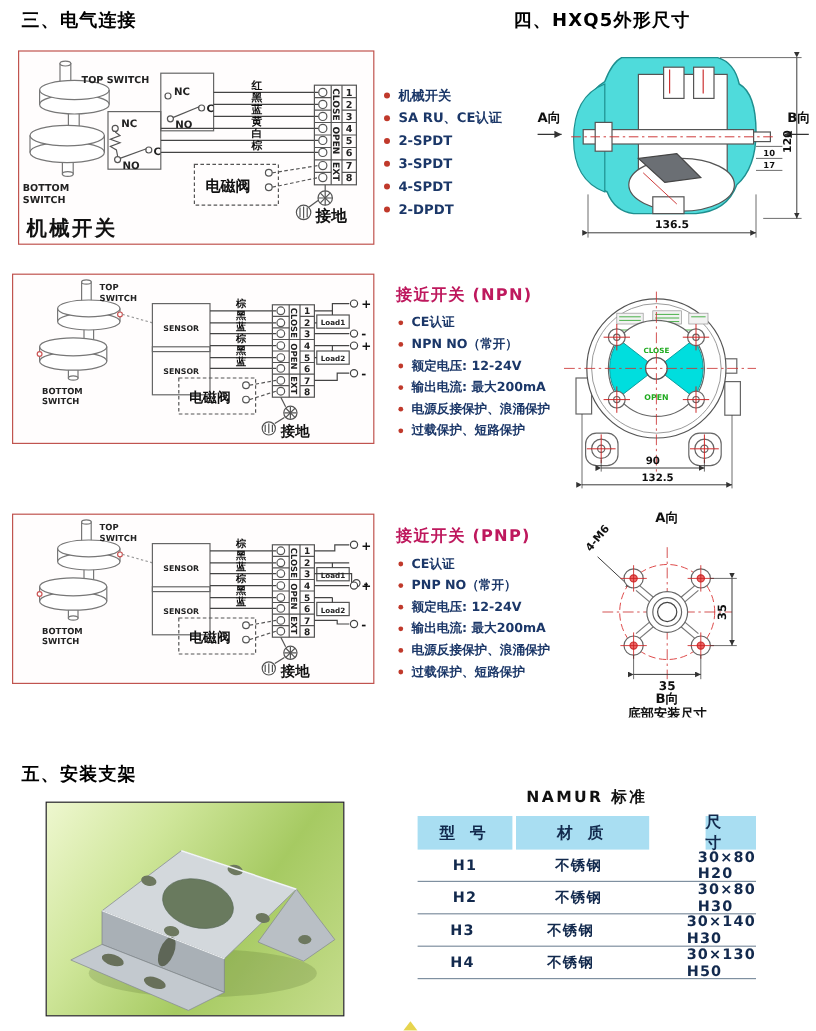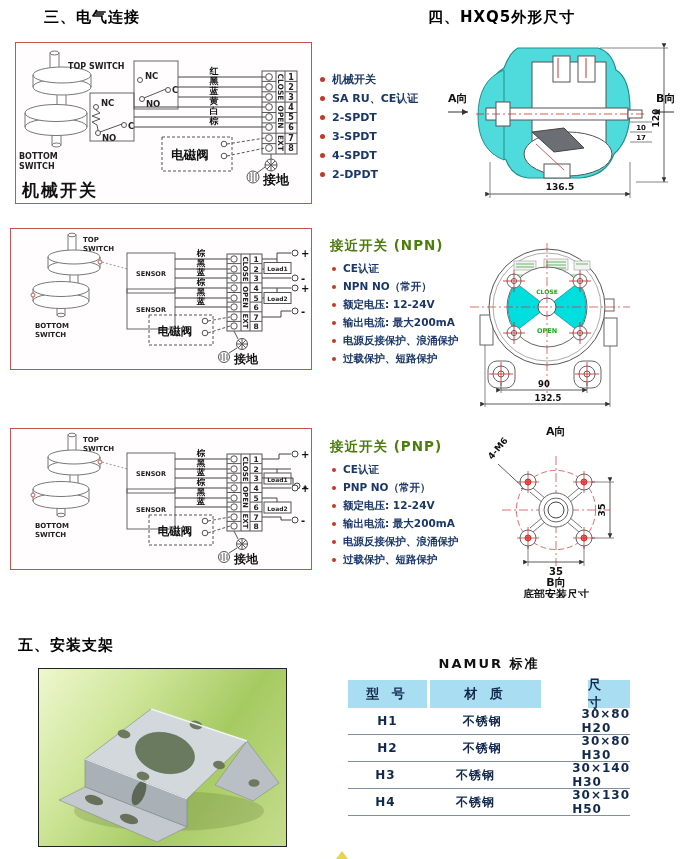--- a/index.html
+++ b/index.html
@@ -4,21 +4,21 @@
 <style>
   html,body{margin:0;padding:0;background:#fff;}
   body{font-family:"DejaVu Sans",sans-serif;}
   .page{position:relative;width:680px;height:859px;background:#ffffff;overflow:hidden;}
   .abs{position:absolute;}
   .sec-title{font-size:15px;font-weight:bold;color:#000;letter-spacing:1px;}
   .redbox{position:absolute;border:1.5px solid #c0544f;background:#fffdfd;}
   .feat{position:absolute;}
   .feat .item{display:flex;align-items:center;font-size:11px;font-weight:bold;color:#1b3768;height:19px;}
   .feat .dot{width:5px;height:5px;border-radius:50%;background:#c0392b;margin-right:7px;flex:0 0 auto;}
-  .panel-title{font-size:13.5px;font-weight:bold;color:#4d7c0f;letter-spacing:1px;}
+  .panel-title{font-size:13.5px;font-weight:bold;color:#be185d;letter-spacing:1px;}
   .feat2 .item{font-size:10.5px;height:18px;}
   .feat2 .dot{width:4px;height:4px;}
   svg text{font-family:"DejaVu Sans",sans-serif;}
   .tbl{position:absolute;width:282px;}
   .tbl .tbl-title{text-align:center;font-size:13px;font-weight:bold;color:#111;letter-spacing:2px;margin-bottom:7px;}
   .tbl .hdr{display:flex;column-gap:3px;}
   .tbl .hdr .cell{background:#a9def2;color:#12294d;font-size:13px;font-weight:bold;
       display:flex;align-items:center;justify-content:center;height:28px;letter-spacing:4px;}
   .tbl .c1{width:79px;text-align:right;} .tbl .c2{width:111px;} .tbl .c3{flex:1;margin-left:44px;}
   .tbl .row{display:flex;border-bottom:1.5px solid #7f90a0;height:26px;}
@@ -27,21 +27,21 @@
   .photo{position:absolute;left:38px;top:668px;width:247px;height:177px;border:1px solid #222;
       background:linear-gradient(125deg,#eef7cf 0%,#cfe69a 30%,#a6ca62 62%,#c6dd8d 100%);}
   .yellow-tri{position:absolute;left:336px;top:851px;width:0;height:0;
       border-left:6px solid transparent;border-right:6px solid transparent;border-bottom:8px solid #e6d44e;}
 </style>
 </head>
 <body>
 
 <div class="page">
 
-  <div class="abs sec-title" style="left:18px;top:8px;margin-left:26px;">三、电气连接</div>
+  <div class="abs sec-title" style="left:18px;top:8px;">三、电气连接</div>
 
   <div class="abs sec-title" style="left:428px;top:8px;">四、HXQ5外形尺寸</div>
 
   <div class="redbox" style="left:15px;top:42px;width:295px;height:160px;">
     <svg width="295" height="160" viewBox="0 0 295 160">
       <g stroke="#777" fill="#fff" stroke-width="1">
         <rect x="34" y="10" width="9" height="24"></rect>
           <ellipse cx="38.5" cy="10" rx="4.5" ry="2"></ellipse>
         <rect x="41" y="44" width="9" height="28"></rect>
         <rect x="17" y="32" width="58" height="12" stroke="none"></rect>

